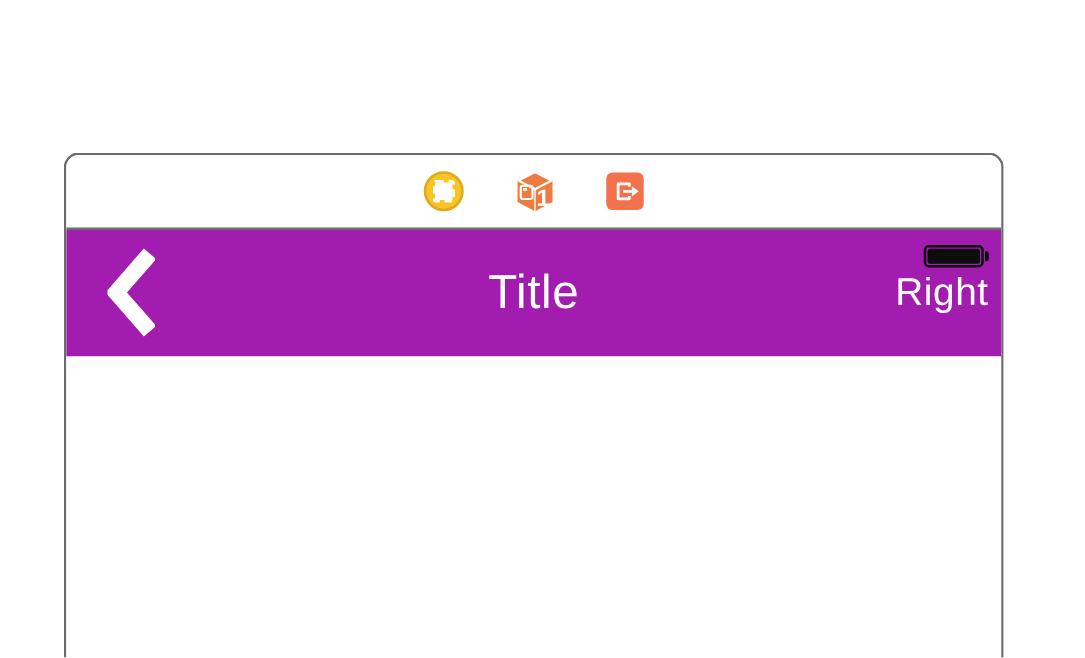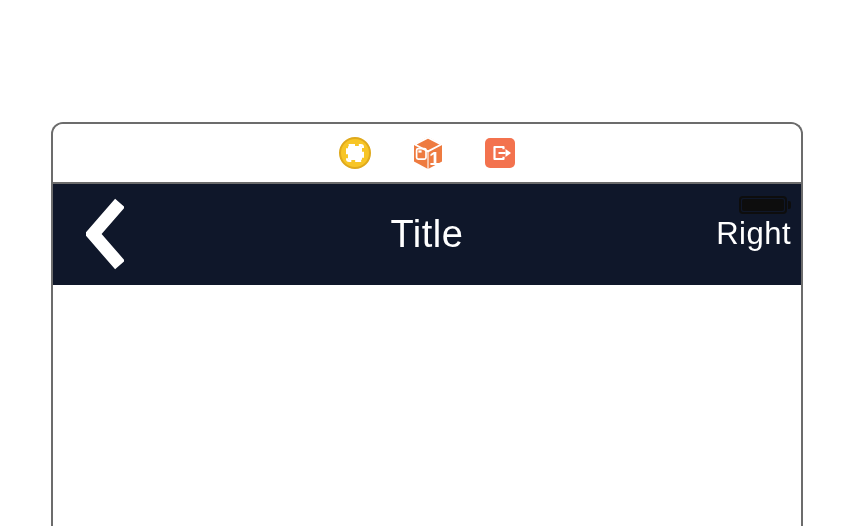--- a/index.html
+++ b/index.html
@@ -74,21 +74,21 @@
     border-radius: 5px;
     background: #f3724e;
     display: flex;
     align-items: center;
     justify-content: center;
   }
   
   .navbar {
     height: 101px;
     flex: 0 0 101px;
-    background: #0f172a;
+    background: #a21caf;
     position: relative;
   }
   .back-chevron {
     position: absolute;
     left: 33px;
     top: 13px;
     cursor: pointer;
   }
   .nav-title {
     position: absolute;

